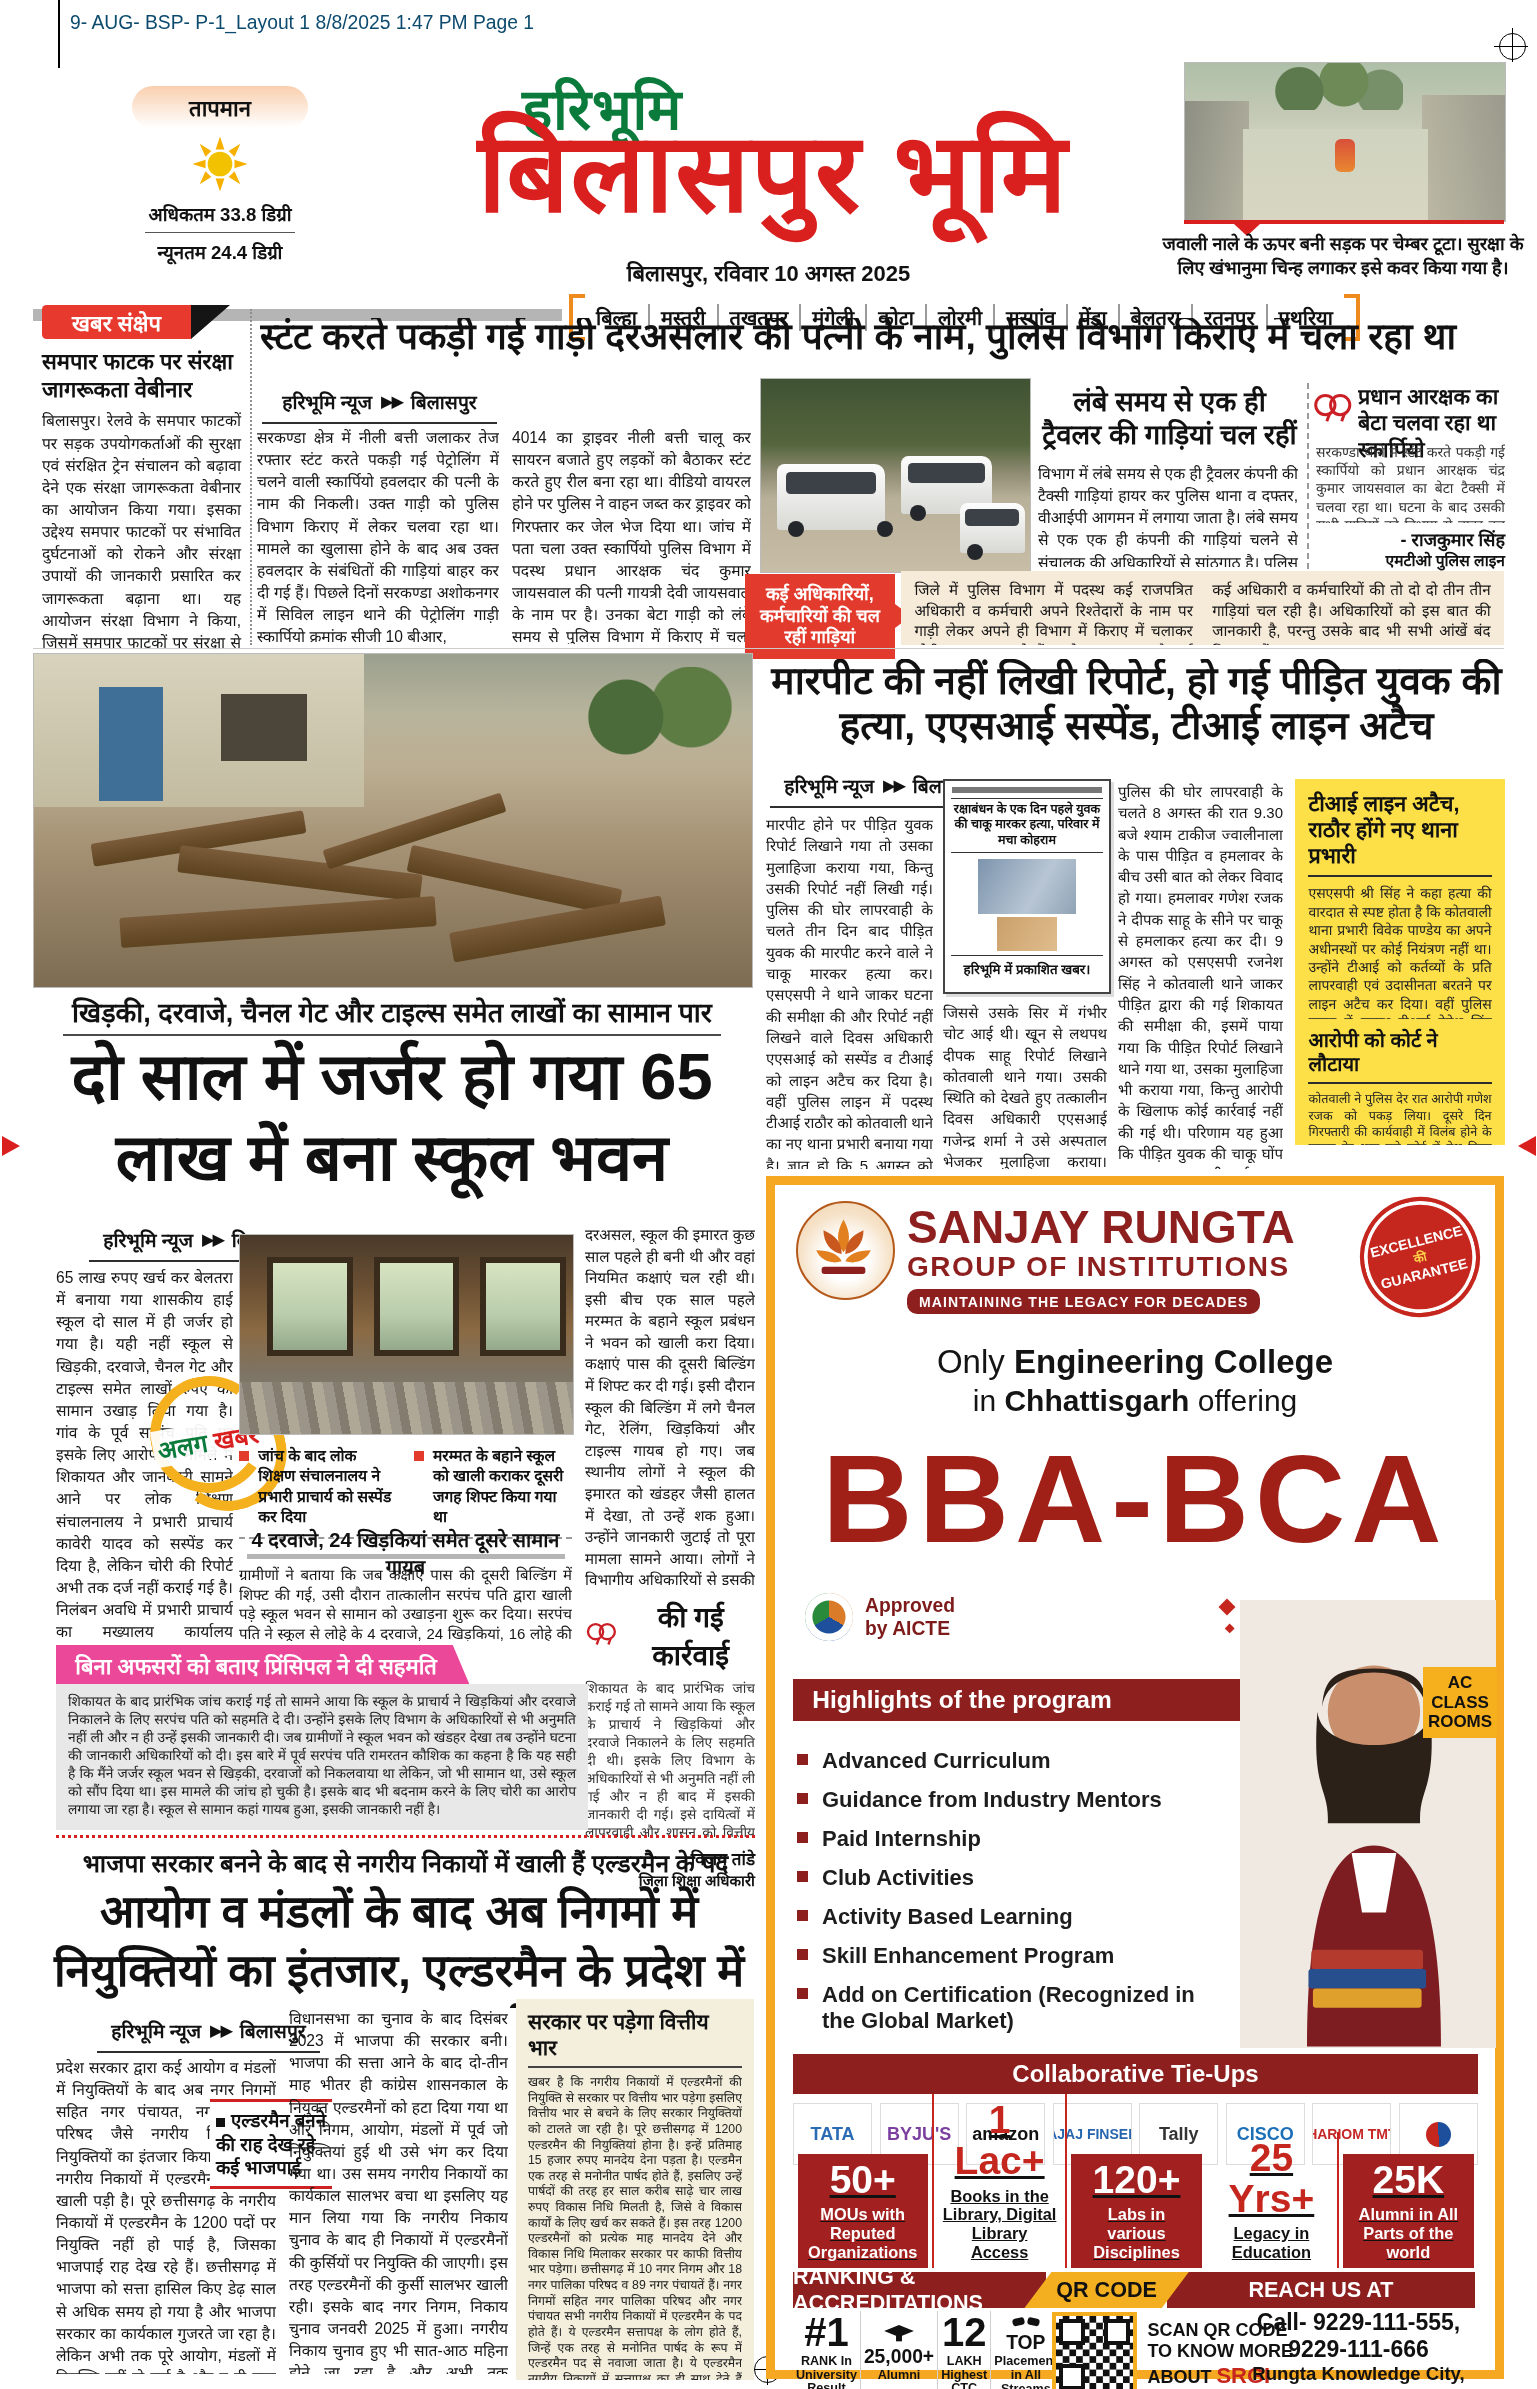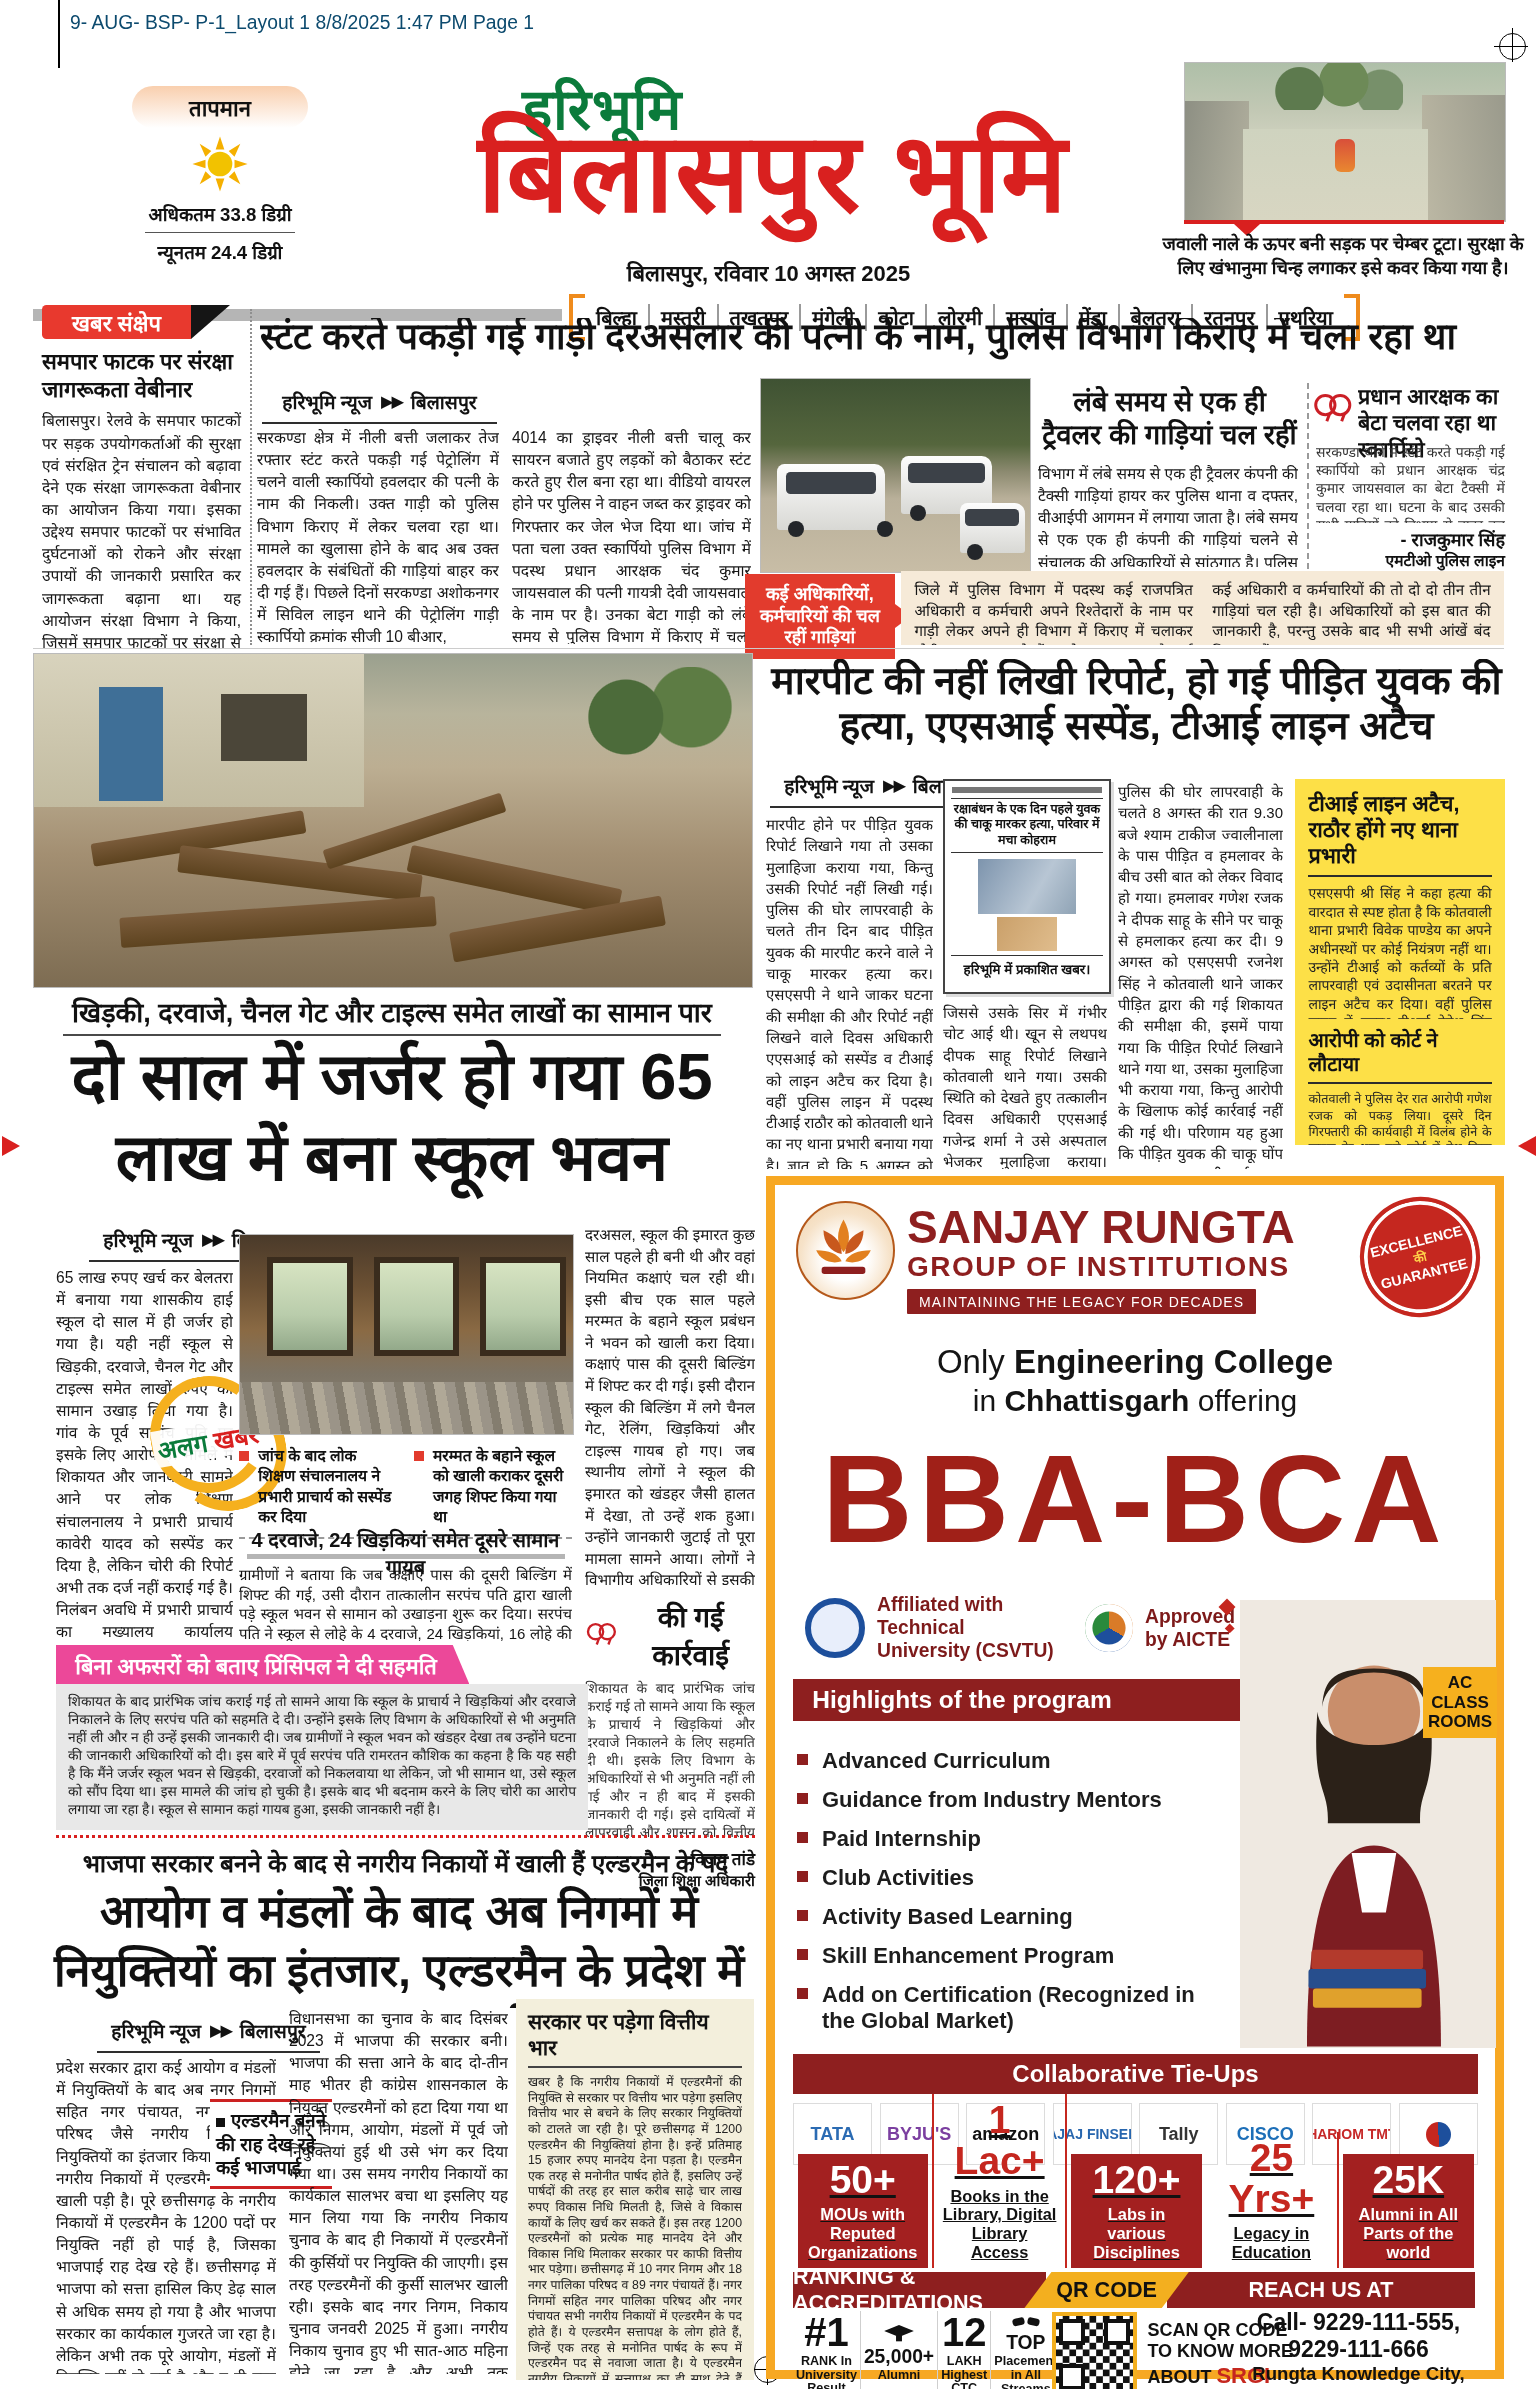--- a/index.html
+++ b/index.html
@@ -110,21 +110,21 @@
   .insetbox{border-top:3.7px solid #cc2222;border-bottom:3.7px solid #cc2222;background:#fff;padding:7.4px 6px;
             font-size:18.6px;font-weight:900;line-height:1.25;}
   .insetbox:before{content:"";display:inline-block;width:9px;height:9px;background:#111;margin-right:6px;}
   .beige2{background:#f3efdc;}
 
   
   .ad{border:9px solid #f7a823;background:#fff;}
   .ad .lotus{border-radius:50%;background:radial-gradient(circle at 50% 58%,#fff 0 30%,#f6e2c8 62%,#f0d3ac);border:2.2px solid #b5591b;}
   .ad .srname{color:#8e1f1f;font-weight:900;font-size:46px;line-height:1.02;}
   .ad .srsub{color:#8e1f1f;font-weight:800;font-size:28px;letter-spacing:1.5px;}
-  .ad .tagline{background:#8e1f1f;color:#fff;font-size:14px;font-weight:400;letter-spacing:1.1px;padding:4.5px 12px;border-radius:1px;display:inline-block;}
+  .ad .tagline{background:#8e1f1f;color:#fff;font-size:14px;font-weight:700;letter-spacing:1.1px;padding:4.5px 12px;border-radius:10px;display:inline-block;}
   .ad .badge{border-radius:50%;background:#c5271f;color:#fff;display:flex;flex-direction:column;align-items:center;justify-content:center;
              border:4.5px solid #c5271f;box-shadow:inset 0 0 0 3.7px #fff;transform:rotate(-14deg);text-align:center;}
   .ad .offer1{font-size:33px;color:#141414;}
   .ad .offer2{font-size:30px;color:#141414;}
   .ad .program{font-size:125px;font-weight:900;color:#a02018;letter-spacing:6px;line-height:1;}
   .ad .affil{display:flex;align-items:center;gap:12px;}
   .ad .affil .txt{color:#7d1a1a;font-weight:900;font-size:19.3px;line-height:1.2;}
   .ad .ring1{width:48px;height:48px;border-radius:50%;border:6px solid #1d4f9c;background:#e8eefb;}
   .ad .ring2{width:48px;height:48px;border-radius:50%;background:conic-gradient(#d97b28 0 120deg,#1d4f9c 0 240deg,#2a8a3c 0 360deg);box-shadow:inset 0 0 0 7.4px #fff;}
   .ad .hlband{background:#8e1f1f;color:#fff;font-weight:900;font-size:24.5px;display:flex;align-items:center;padding-left:19.3px;}
@@ -415,24 +415,20 @@
     <div class="abs c offer1" style="left:0;top:158px;width:100%;">
       <span>Only </span><b>Engineering College</b>
     </div>
     <div class="abs c offer2" style="left:0;top:199px;width:100%;">
       <span>in </span><b>Chhattisgarh</b><span> offering</span>
     </div>
     <div class="abs c program" style="left:0;top:251px;width:100%;">BBA-BCA</div>
 
     <div class="abs" style="left:30px;top:408px;width:416px;display:flex;gap:30px;">
       <div class="affil">
-        <div class="ring1"></div>
-        <div class="txt" style="width:178px;">Affiliated with Technical University (CSVTU)</div>
-      </div>
-      <div class="affil">
         <div class="ring2"></div>
         <div class="txt" style="width:112px;">Approved by AICTE</div>
       </div>
     </div>
 
     <div class="abs hlband" style="left:18px;top:494px;width:431px;height:42px;">Highlights of the program</div>
     <ul class="hlist abs" style="left:22px;top:550px;width:431px;">
       <li>Advanced Curriculum</li>
       <li>Guidance from Industry Mentors</li>
       <li>Paid Internship</li>

